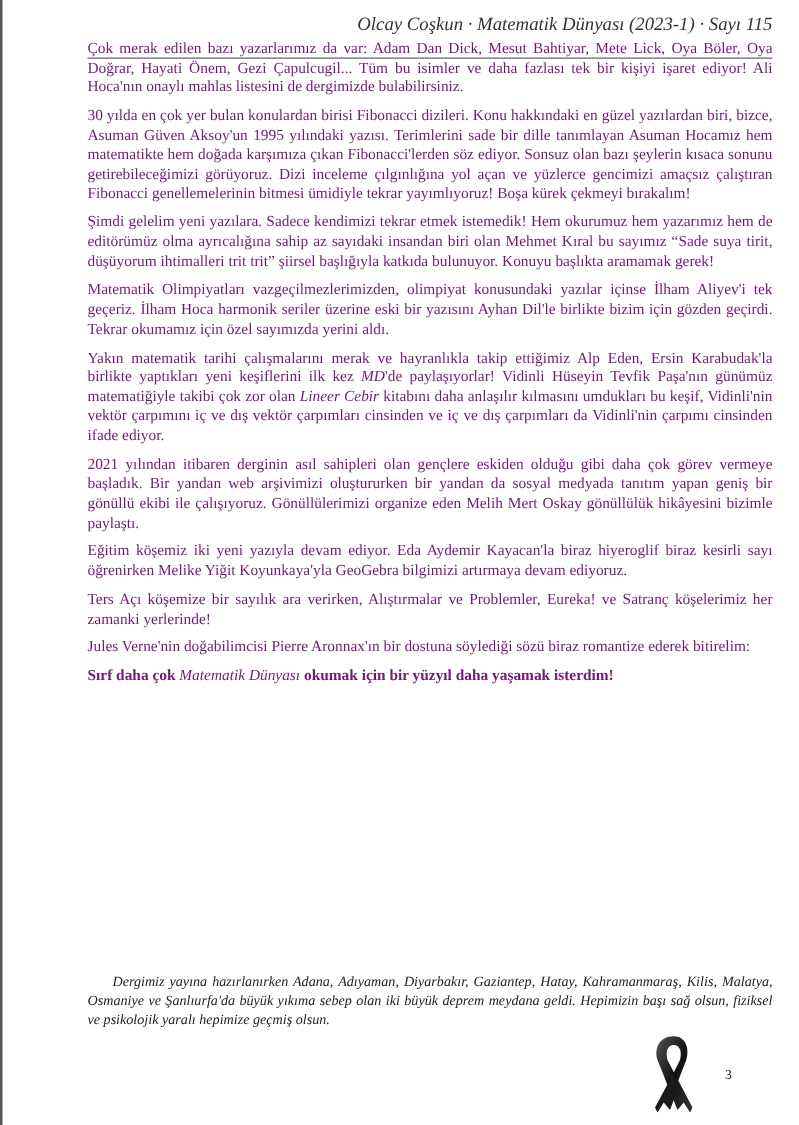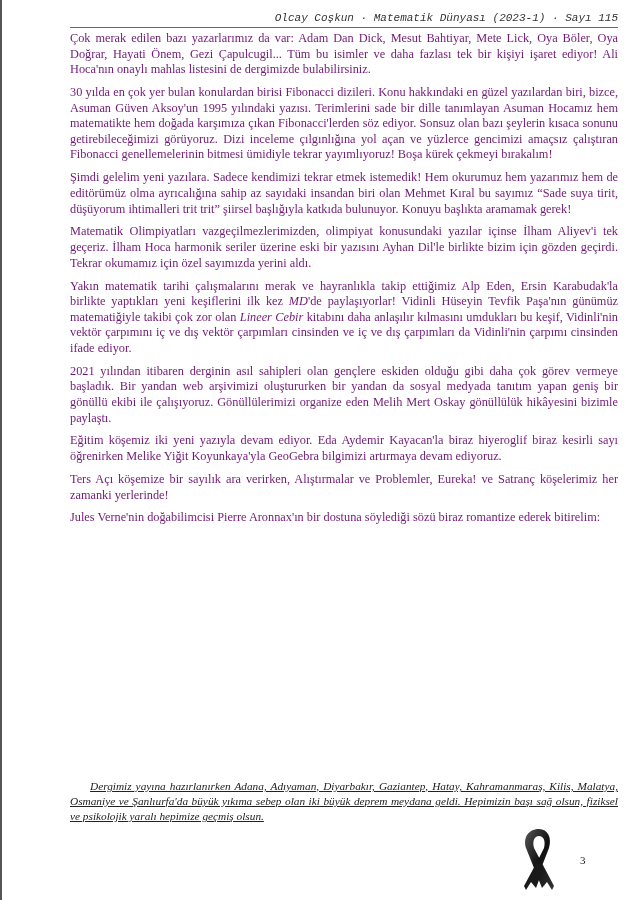--- a/index.html
+++ b/index.html
@@ -1,34 +1,34 @@
 <!DOCTYPE html>
 <html><head>
   <meta charset="utf-8">
   <style>
     html, body { margin: 0; padding: 0; background: #ffffff; }
     body { width: 639px; height: 900px; position: relative; overflow: hidden; }
     .page-edge { position: absolute; left: 0; top: 0; width: 2px; height: 900px; background: #555; }
     .header {
       position: absolute; left: 70px; top: 12px; width: 548px;
-      text-align: right; font-family: Liberation Mono, monospace; font-style: italic;
-      font-size: 11px; color: #333; border-bottom: 1px solid #666; padding-bottom: 3px;
+      text-align: right; font-family: Liberation Serif, serif; font-style: italic;
+      font-size: 15px; color: #333; border-bottom: 1px solid #666; padding-bottom: 17px;
     }
     .content {
       position: absolute; left: 70px; top: 31px; width: 548px;
       font-family: "Liberation Serif", serif; font-size: 12.3px; line-height: 15.6px;
       color: #701a75; text-align: justify;
     }
     .content p { margin: 0 0 7.3px 0; }
     .content .bold { font-weight: bold; }
     .content .it { font-style: italic; font-weight: normal; }
     .footnote {
       position: absolute; left: 70px; top: 779px; width: 548px;
       font-family: "Liberation Serif", serif; font-style: italic;
-      font-size: 11.3px; line-height: 15px; color: #222; text-align: justify; text-indent: 20px; text-decoration: underline;
+      font-size: 11.3px; line-height: 15px; color: #222; text-align: justify; text-indent: 20px;
     }
     .ribbon { position: absolute; left: 514px; top: 826px; width: 50px; height: 70px; }
     .pagenum {
       position: absolute; left: 580px; top: 854px;
       font-family: "Liberation Serif", serif; font-size: 11px; color: #222;
     }
   </style>
 </head>
 <body>
 
@@ -39,20 +39,21 @@
 <div class="content">
   <p>Çok merak edilen bazı yazarlarımız da var: Adam Dan Dick, Mesut Bahtiyar, Mete Lick, Oya Böler, Oya Doğrar, Hayati Önem, Gezi Çapulcugil... Tüm bu isimler ve daha fazlası tek bir kişiyi işaret ediyor! Ali Hoca'nın onaylı mahlas listesini de dergimizde bulabilirsiniz.</p>
   <p>30 yılda en çok yer bulan konulardan birisi Fibonacci dizileri. Konu hakkındaki en güzel yazılardan biri, bizce, Asuman Güven Aksoy'un 1995 yılındaki yazısı. Terimlerini sade bir dille tanımlayan Asuman Hocamız hem matematikte hem doğada karşımıza çıkan Fibonacci'lerden söz ediyor. Sonsuz olan bazı şeylerin kısaca sonunu getirebileceğimizi görüyoruz. Dizi inceleme çılgınlığına yol açan ve yüzlerce gencimizi amaçsız çalıştıran Fibonacci genellemelerinin bitmesi ümidiyle tekrar yayımlıyoruz! Boşa kürek çekmeyi bırakalım!</p>
   <p>Şimdi gelelim yeni yazılara. Sadece kendimizi tekrar etmek istemedik! Hem okurumuz hem yazarımız hem de editörümüz olma ayrıcalığına sahip az sayıdaki insandan biri olan Mehmet Kıral bu sayımız “Sade suya tirit, düşüyorum ihtimalleri trit trit” şiirsel başlığıyla katkıda bulunuyor. Konuyu başlıkta aramamak gerek!</p>
   <p>Matematik Olimpiyatları vazgeçilmezlerimizden, olimpiyat konusundaki yazılar içinse İlham Aliyev'i tek geçeriz. İlham Hoca harmonik seriler üzerine eski bir yazısını Ayhan Dil'le birlikte bizim için gözden geçirdi. Tekrar okumamız için özel sayımızda yerini aldı.</p>
   <p><span>Yakın matematik tarihi çalışmalarını merak ve hayranlıkla takip ettiğimiz Alp Eden, Ersin Karabudak'la birlikte yaptıkları yeni keşiflerini ilk kez </span><span class="it">MD</span><span>'de paylaşıyorlar! Vidinli Hüseyin Tevfik Paşa'nın günümüz matematiğiyle takibi çok zor olan </span><span class="it">Lineer Cebir</span><span> kitabını daha anlaşılır kılmasını umdukları bu keşif, Vidinli'nin vektör çarpımını iç ve dış vektör çarpımları cinsinden ve iç ve dış çarpımları da Vidinli'nin çarpımı cinsinden ifade ediyor.</span></p>
   <p>2021 yılından itibaren derginin asıl sahipleri olan gençlere eskiden olduğu gibi daha çok görev vermeye başladık. Bir yandan web arşivimizi oluştururken bir yandan da sosyal medyada tanıtım yapan geniş bir gönüllü ekibi ile çalışıyoruz. Gönüllülerimizi organize eden Melih Mert Oskay gönüllülük hikâyesini bizimle paylaştı.</p>
   <p>Eğitim köşemiz iki yeni yazıyla devam ediyor. Eda Aydemir Kayacan'la biraz hiyeroglif biraz kesirli sayı öğrenirken Melike Yiğit Koyunkaya'yla GeoGebra bilgimizi artırmaya devam ediyoruz.</p>
   <p>Ters Açı köşemize bir sayılık ara verirken, Alıştırmalar ve Problemler, Eureka! ve Satranç köşelerimiz her zamanki yerlerinde!</p>
   <p>Jules Verne'nin doğabilimcisi Pierre Aronnax'ın bir dostuna söylediği sözü biraz romantize ederek bitirelim:</p>
+  <p class="bold"><span>Sırf daha çok </span><span class="it">Matematik Dünyası</span><span> okumak için bir yüzyıl daha yaşamak isterdim!</span></p>
 </div>
 
 <div class="footnote">Dergimiz yayına hazırlanırken Adana, Adıyaman, Diyarbakır, Gaziantep, Hatay, Kahramanmaraş, Kilis, Malatya, Osmaniye ve Şanlıurfa'da büyük yıkıma sebep olan iki büyük deprem meydana geldi. Hepimizin başı sağ olsun, fiziksel ve psikolojik yaralı hepimize geçmiş olsun.</div>
 
 <div class="ribbon">
   <svg width="50" height="70" viewBox="0 0 50 70">
     <defs>
       <linearGradient id="rg" x1="0" y1="0" x2="1" y2="1">
         <stop offset="0" stop-color="#555"></stop>
         <stop offset="0.5" stop-color="#111"></stop>

